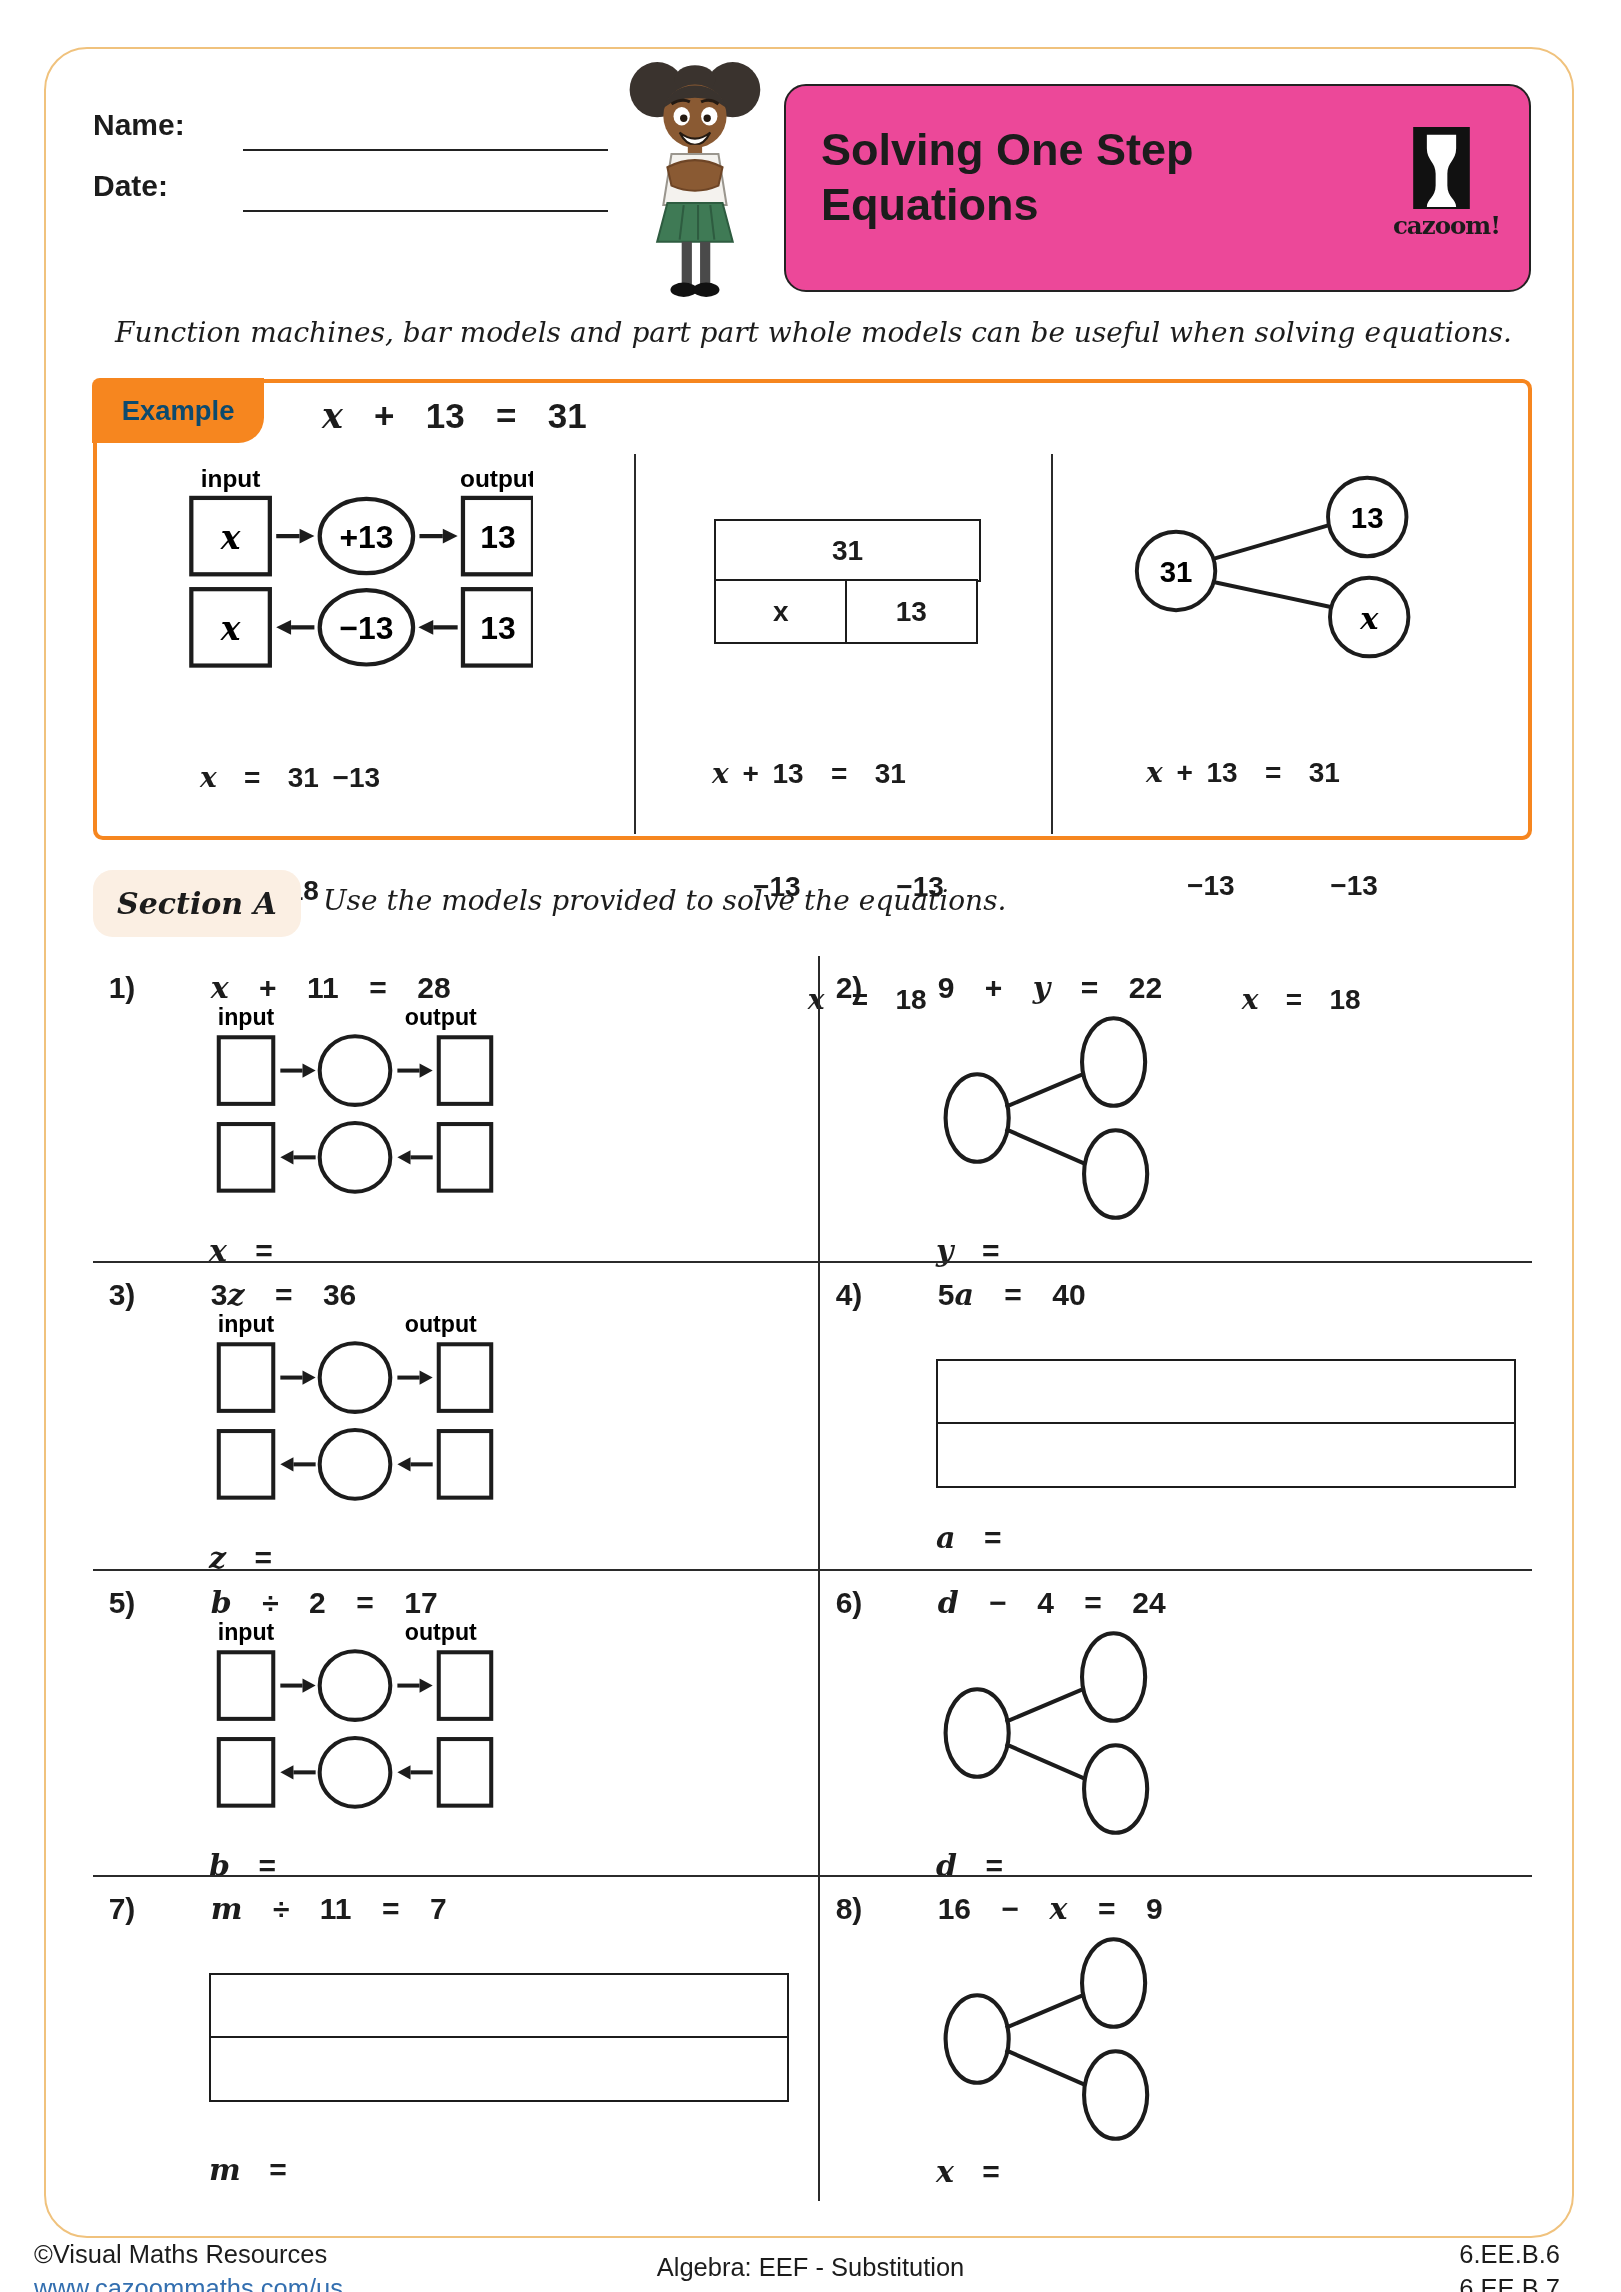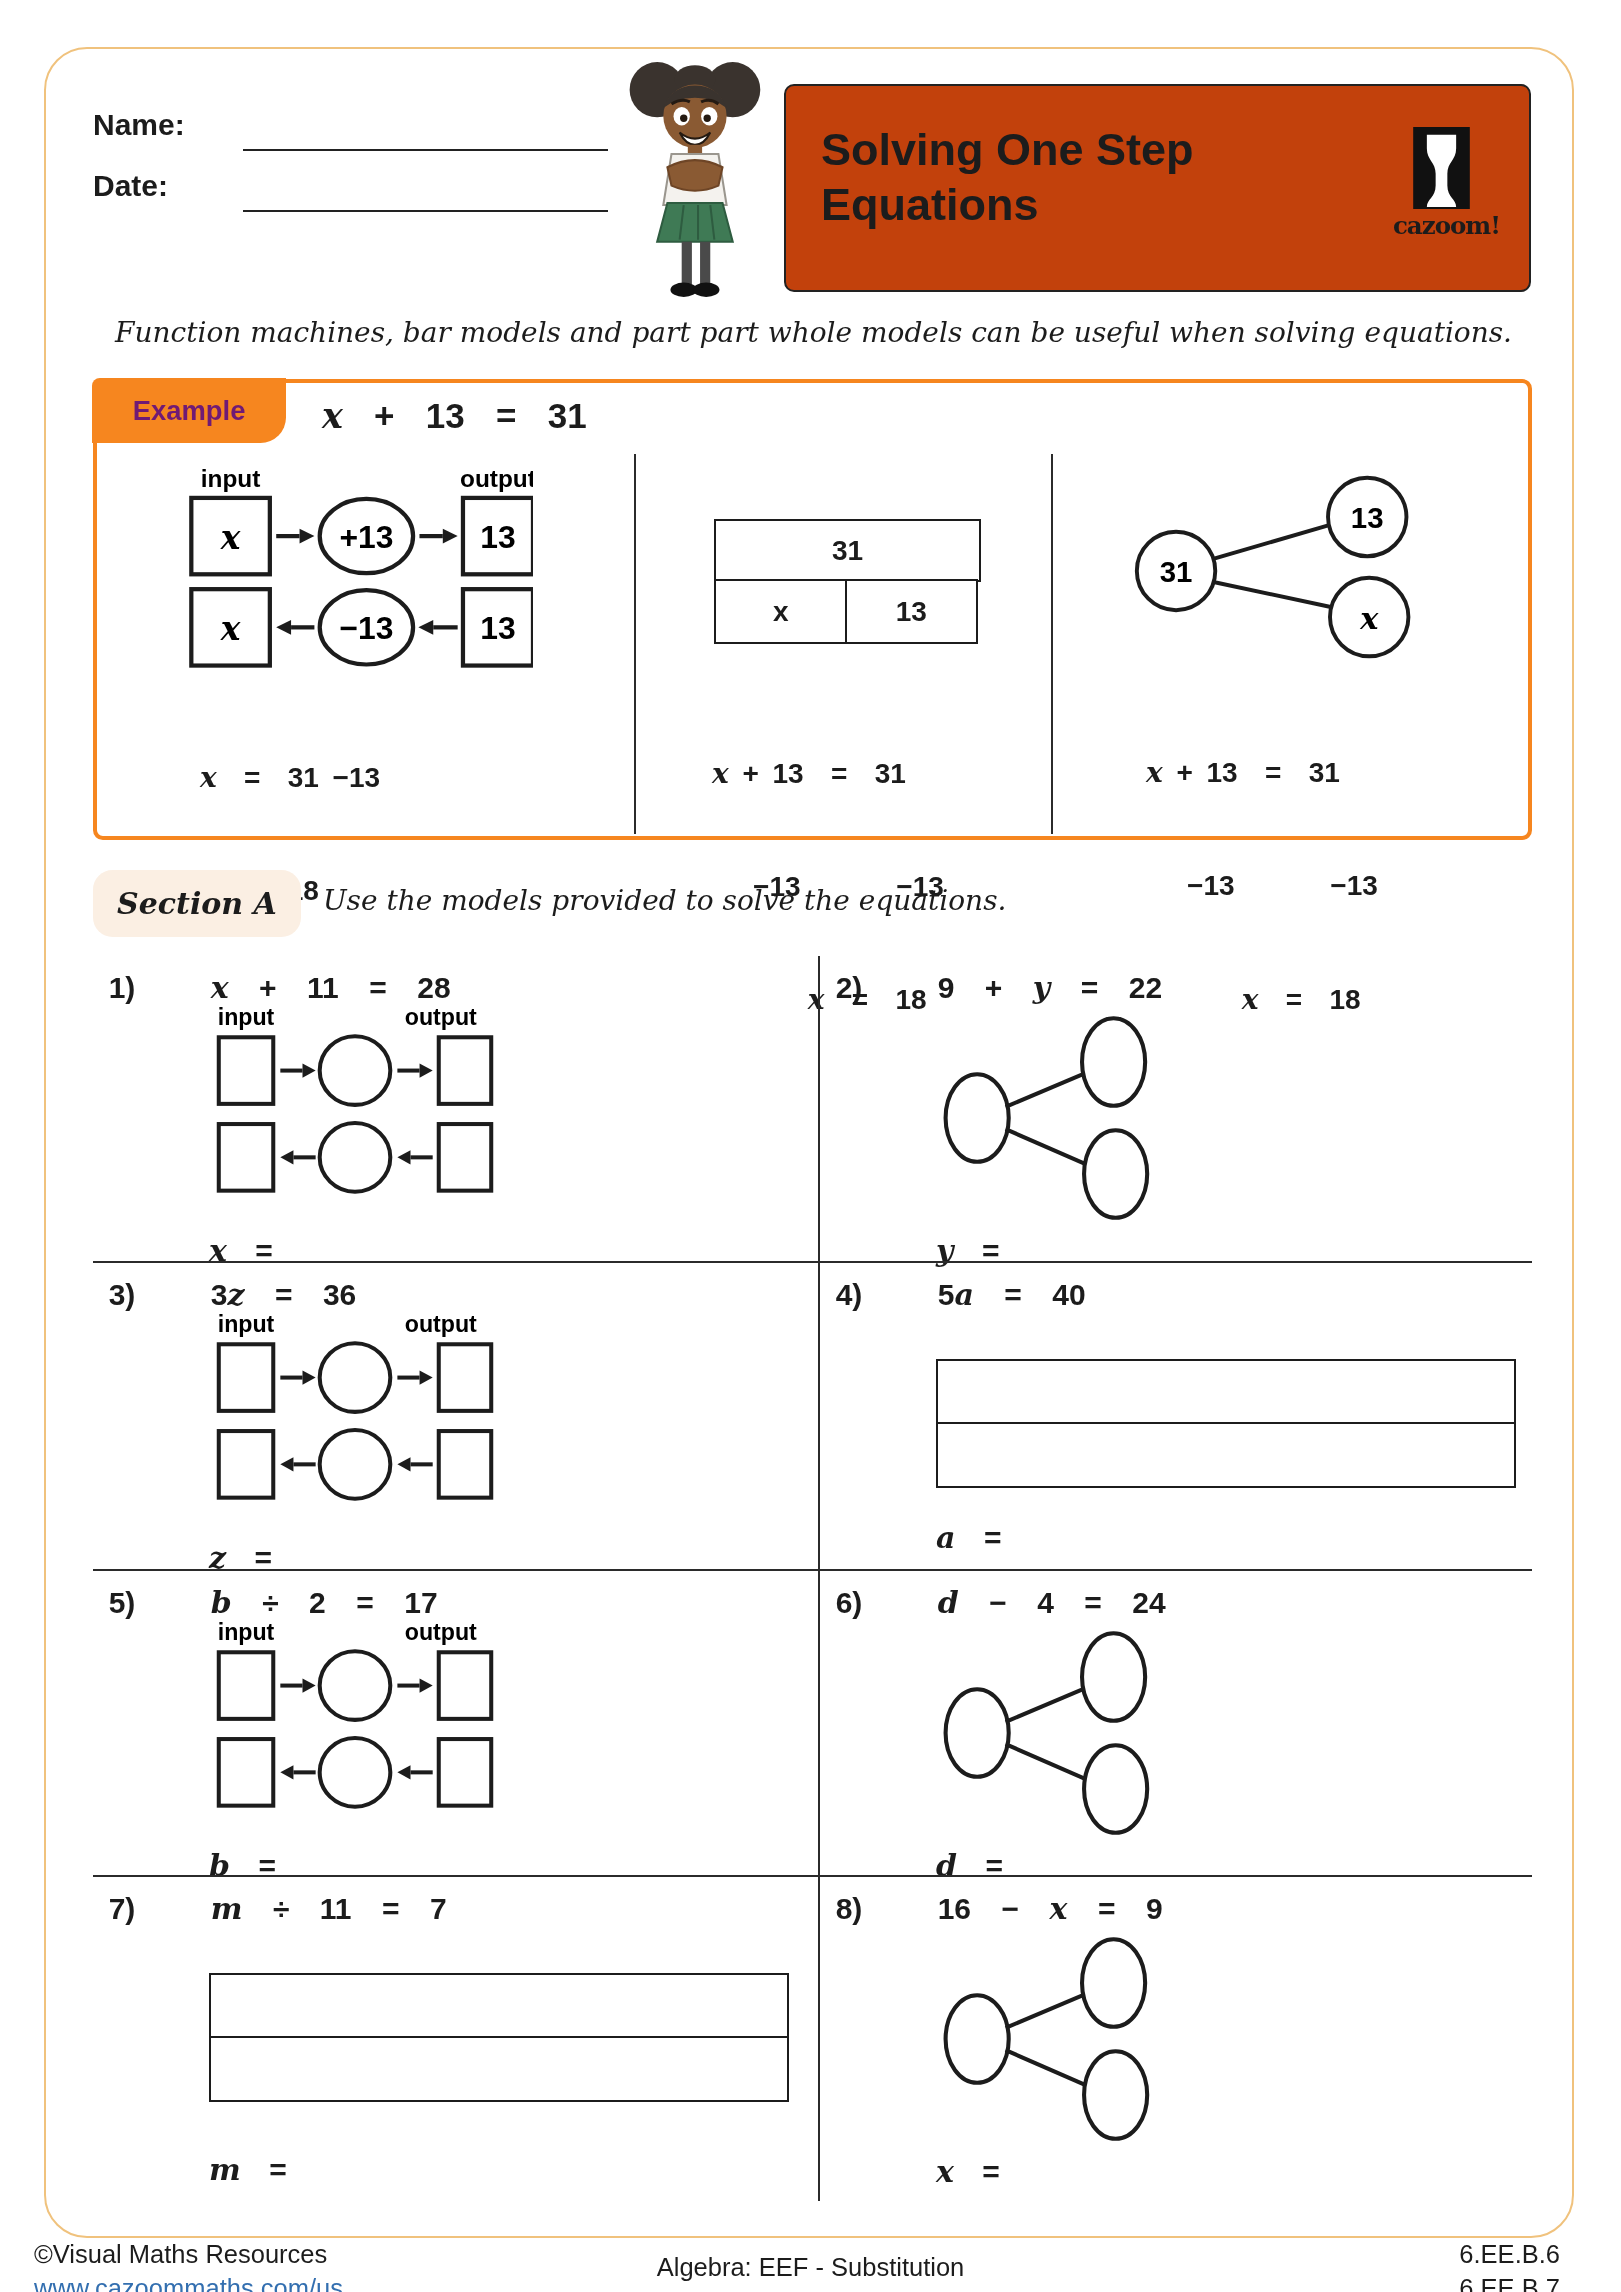--- a/index.html
+++ b/index.html
@@ -5,35 +5,35 @@
   html,body{margin:0;padding:0;background:#ffffff;}
   .sheet{position:relative;width:1621px;height:2293px;background:#fff;
          font-family:"Liberation Sans",sans-serif;color:#1c1c1c;overflow:hidden;}
   .outer-border{position:absolute;left:44px;top:47px;width:1526px;height:2187px;
                 border:2.9px solid #f0c27d;border-radius:43px;}
 
   
   .hdr-label{position:absolute;font-size:30px;font-weight:bold;}
   .hdr-line{position:absolute;height:0;border-bottom:2px solid #222;}
   .girl{position:absolute;left:616px;top:57px;}
-  .title-box{position:absolute;left:784px;top:84px;width:747px;height:208px;background:#c2410c;
-             border:2.9px solid #222;border-radius:10px;box-sizing:border-box;}
+  .title-box{position:absolute;left:784px;top:84px;width:747px;height:208px;background:#ec4899;
+             border:2.9px solid #222;border-radius:22px;box-sizing:border-box;}
   .title-text{position:absolute;left:35px;top:37px;font-size:45px;font-weight:bold;line-height:1.22;}
   .logo{position:absolute;right:29px;top:41px;width:118px;text-align:right;}
   .logo-mark{display:block;margin:0 auto;}
   .logo-text{font-family:"DejaVu Serif",serif;font-weight:bold;font-size:24.5px;margin-top:2px;letter-spacing:-1px;}
 
   .intro{position:absolute;left:98px;top:316px;width:1441px;
          font-family:"DejaVu Serif",serif;font-style:italic;font-size:28px;margin-left:17px;}
 
   
   .example-box{position:absolute;left:93px;top:379px;width:1439px;height:461px;
                border:4.9px solid #f6861f;border-radius:9.8px;box-sizing:border-box;background:#fff;}
-  .example-tab{position:absolute;left:-4.9px;top:-4.9px;width:194px;height:65px;background:#f6861f;
-               border-radius:7.8px 0 25.5px 0;color:#701a75;font-size:27.4px;font-weight:bold;
+  .example-tab{position:absolute;left:-4.9px;top:-4.9px;width:172px;height:65px;background:#f6861f;
+               border-radius:7.8px 0 25.5px 0;color:#0c4a6e;font-size:27.4px;font-weight:bold;
                display:flex;align-items:center;justify-content:center;}
   .example-eq{position:absolute;left:225px;top:11.8px;font-size:35px;font-weight:bold;white-space:pre;word-spacing:5.9px;}
   .example-body{position:absolute;left:0;top:71px;width:100%;height:380px;display:flex;}
   .ex-col{box-sizing:border-box;}
   .ex-col1{width:539px;border-right:2px solid #2b2b2b;}
   .ex-col2{width:417px;border-right:2px solid #2b2b2b;}
   .ex-col3{flex:1;}
   .steps{font-size:28px;font-weight:bold;line-height:1.35;white-space:pre;word-spacing:5.9px;}
   .ex-col1 .steps{margin:13.7px 0 0 103px;}
   .ex-col2 .steps{margin:35px 0 0 76px;}

